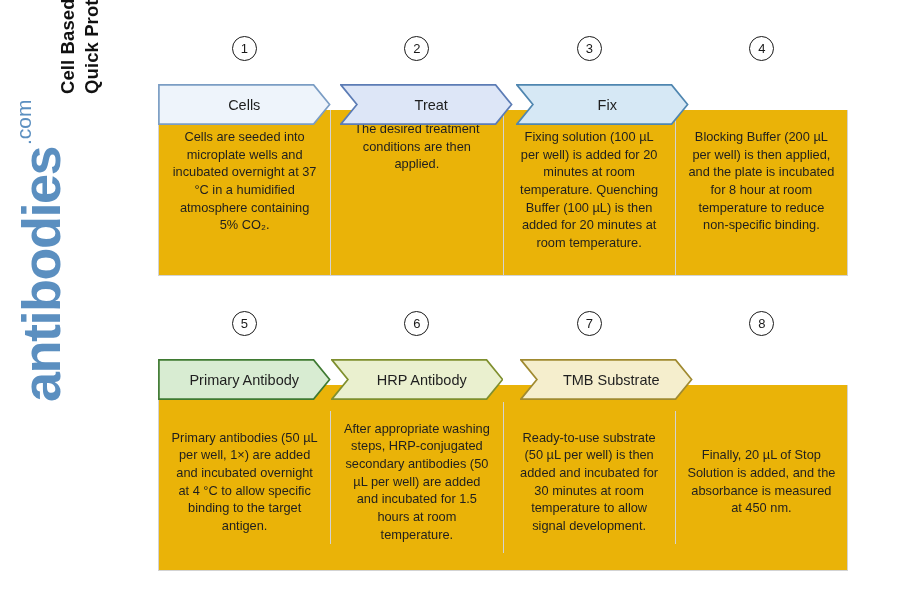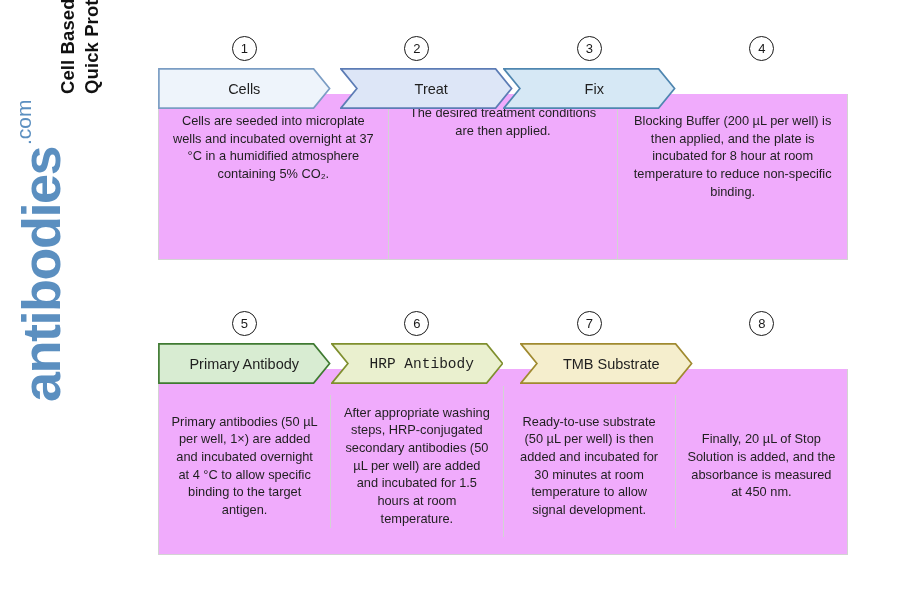--- a/index.html
+++ b/index.html
@@ -90,20 +90,21 @@
     color: #1a1a1a;
     display: flex;
     align-items: center;
     justify-content: center;
     line-height: 1;
   }
 
   .chevrons {
     position: relative;
     height: 26px;
+    margin-top: 16px;
   }
   .chev {
     position: absolute;
     top: 0;
     height: 41px;
     display: flex;
     align-items: center;
     justify-content: center;
     font-size: 14.5px;
     color: #1f1f1f;
@@ -111,21 +112,21 @@
     padding: 0 14px;
   }
   .chev-lbl { position: relative; z-index: 3; }
   .chev svg { position: absolute; inset: 0; width: 100%; height: 100%; z-index: 1; }
 
   .bodies {
     position: relative;
     display: flex;
     border: 1px solid #d3d3d3;
     border-top: none;
-    background: #f0abfc;
+    background: #eab308;
   }
   #row-1 .bodies { height: 166px; }
   #row-2 .bodies { height: 186px; align-items: center; }
 
   .body-cell {
     flex: 1 1 0;
     border-right: 1px solid #d3d3d3;
     padding: 18px 11px 10px 11px;
     font-size: 12.8px;
     line-height: 1.38;
@@ -159,49 +160,50 @@
           <path d="M 0.9 0.9 L 155.6 0.9 L 171.6 20.5 L 155.6 40.1 L 0.9 40.1 Z" fill="#eef4fb" stroke="#7b9dc4" stroke-width="1.7"></path>
         </svg>
         <span class="chev-lbl" style="padding-left: 0px;">Cells</span>
       </div>
       <div class="chev" style="left: 182px; width: 172.5px;">
         <svg viewBox="0 0 172.5 41" preserveAspectRatio="none">
           <path d="M 0.9 0.9 L 155.6 0.9 L 171.6 20.5 L 155.6 40.1 L 0.9 40.1 L 16.9 20.5 Z" fill="#dde6f7" stroke="#5c7cb5" stroke-width="1.7"></path>
         </svg>
         <span class="chev-lbl" style="padding-left: 10px;">Treat</span>
       </div>
-      <div class="chev" style="left: 345px; width: 172.5px;">
+      <div class="chev" style="left: 358px; width: 172.5px;">
         <svg viewBox="0 0 172.5 41" preserveAspectRatio="none">
           <path d="M 0.9 0.9 L 155.6 0.9 L 171.6 20.5 L 155.6 40.1 L 0.9 40.1 L 16.9 20.5 Z" fill="#d6e8f5" stroke="#4f86b0" stroke-width="1.7"></path>
         </svg>
         <span class="chev-lbl" style="padding-left: 10px;">Fix</span>
       </div>
     </div>
   <div class="bodies">
       <div class="body-cell">Cells are seeded into microplate wells and incubated overnight at 37 °C in a humidified atmosphere containing 5% CO₂.</div>
       <div class="body-cell pad-top-lg">The desired treatment conditions are then applied.</div>
+      <div class="body-cell">Fixing solution (100 µL per well) is added for 20 minutes at room temperature. Quenching Buffer (100 µL) is then added for 20 minutes at room temperature.</div>
       <div class="body-cell">Blocking Buffer (200 µL per well) is then applied, and the plate is incubated for 8 hour at room temperature to reduce non-specific binding.</div>
     </div>
 </div>
 
 <div class="row" id="row-2">
   <div class="badges">
       <div class="badge" style="left: 86.25px;">5</div>
       <div class="badge" style="left: 258.75px;">6</div>
       <div class="badge" style="left: 431.25px;">7</div>
       <div class="badge" style="left: 603.75px;">8</div>
     </div>
   <div class="chevrons">
       <div class="chev" style="left: 0px; width: 172.5px;">
         <svg viewBox="0 0 172.5 41" preserveAspectRatio="none">
           <path d="M 0.9 0.9 L 155.6 0.9 L 171.6 20.5 L 155.6 40.1 L 0.9 40.1 Z" fill="#d8ecd2" stroke="#3f7a32" stroke-width="1.7"></path>
         </svg>
         <span class="chev-lbl" style="padding-left: 0px; text-align: right;">Primary Antibody</span>
       </div>
-      <div class="chev" style="left: 172.5px; width: 172.5px; font-family: Liberation Mono, monospace;">
+      <div class="chev" style="left: 172.5px; width: 172.5px;">
         <svg viewBox="0 0 172.5 41" preserveAspectRatio="none">
           <path d="M 0.9 0.9 L 155.6 0.9 L 171.6 20.5 L 155.6 40.1 L 0.9 40.1 L 16.9 20.5 Z" fill="#eaf0cf" stroke="#7f8f2e" stroke-width="1.7"></path>
         </svg>
         <span class="chev-lbl" style="padding-left: 10px;">HRP Antibody</span>
       </div>
       <div class="chev" style="left: 362px; width: 172.5px;">
         <svg viewBox="0 0 172.5 41" preserveAspectRatio="none">
           <path d="M 0.9 0.9 L 155.6 0.9 L 171.6 20.5 L 155.6 40.1 L 0.9 40.1 L 16.9 20.5 Z" fill="#f5eecd" stroke="#a08a30" stroke-width="1.7"></path>
         </svg>
         <span class="chev-lbl" style="padding-left: 10px;">TMB Substrate</span>

